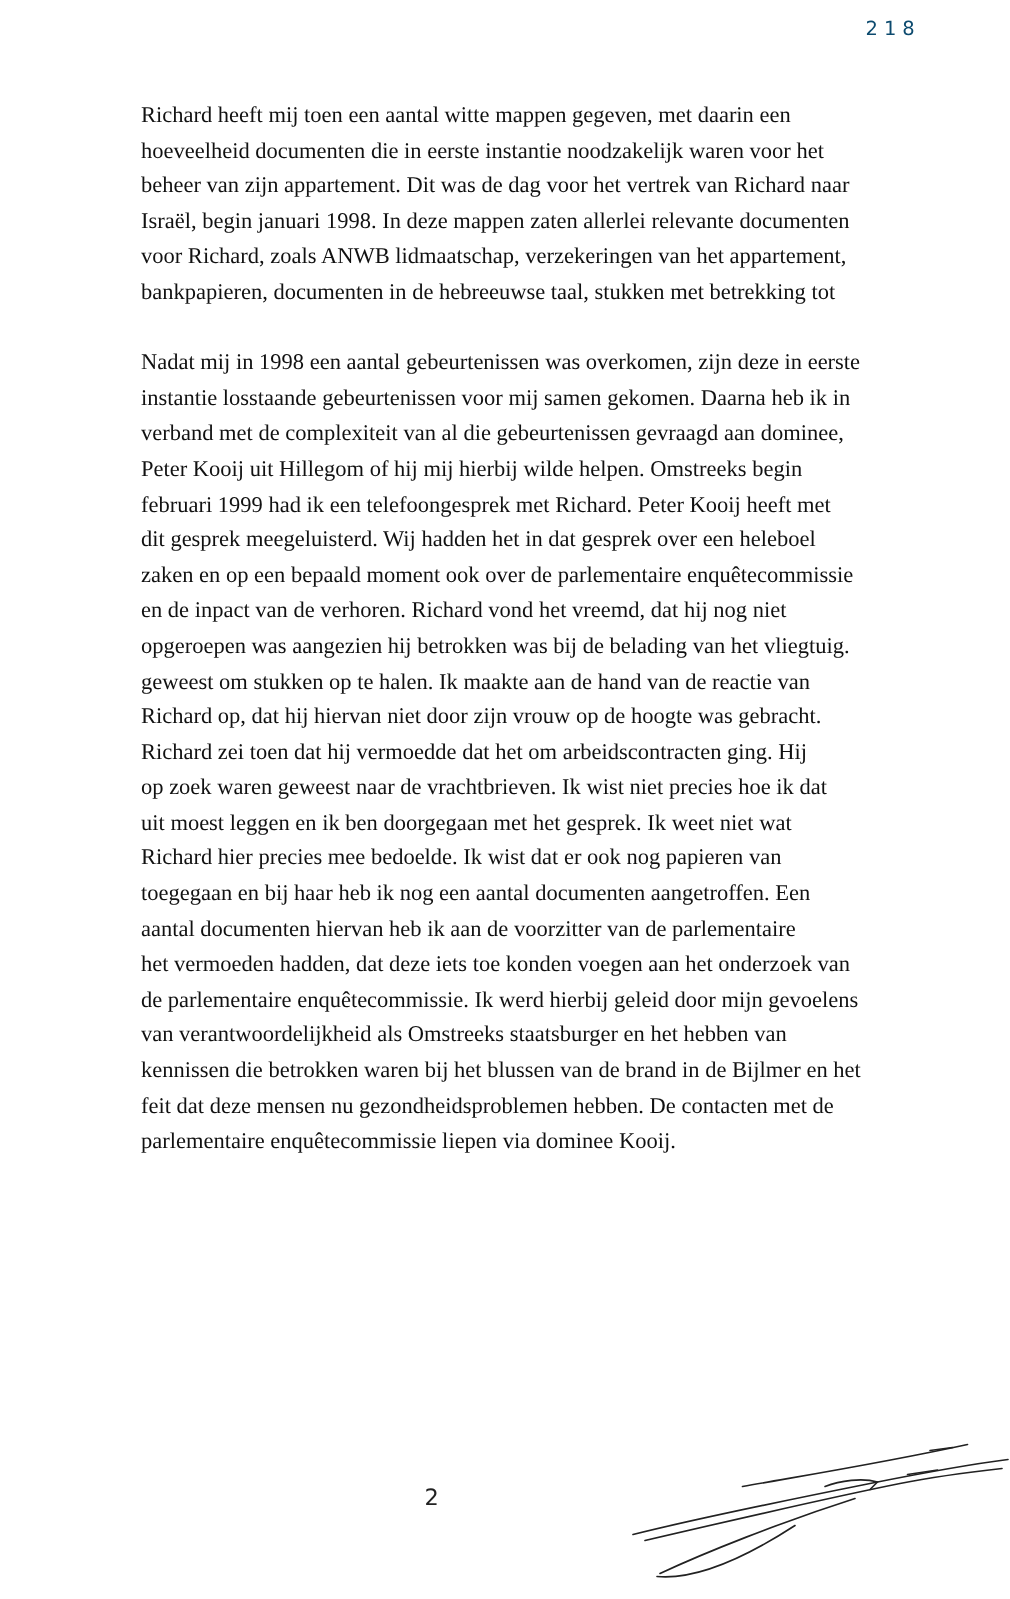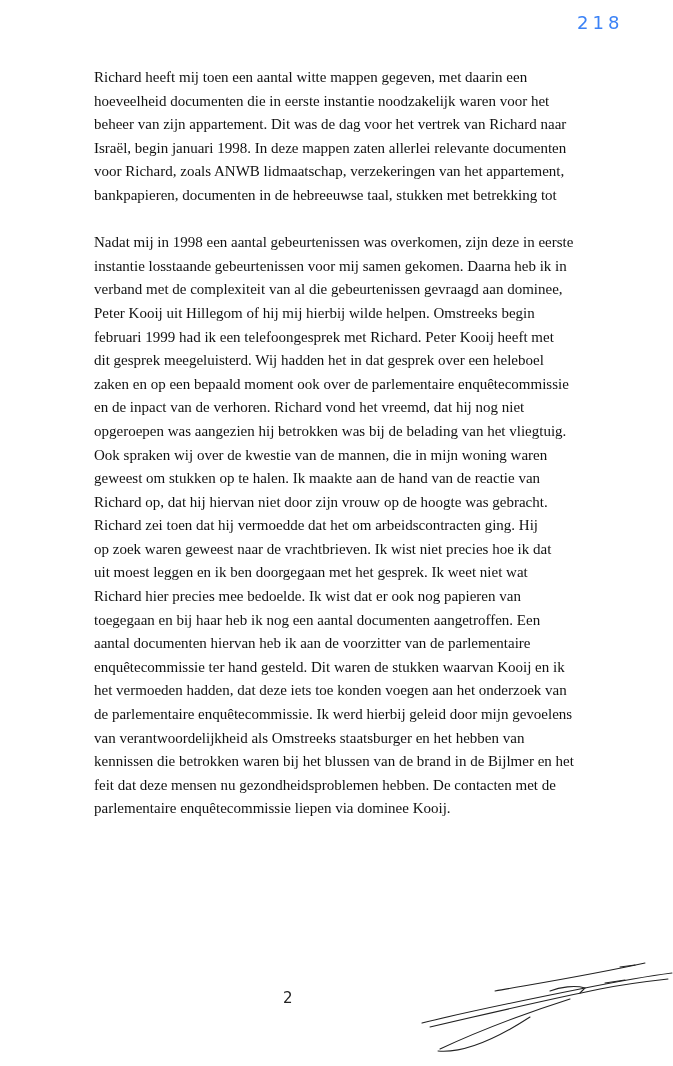--- a/index.html
+++ b/index.html
@@ -13,23 +13,23 @@
       position: relative;
       overflow: hidden;
       font-family: "Liberation Serif", serif;
       color: #111111;
     }
     .stamp-number {
       position: absolute;
       left: 577px;
       top: 12px;
       font-family: "DejaVu Sans", sans-serif;
-      font-size: 18px;
+      font-size: 13px;
       letter-spacing: 4px;
-      color: #3b82f6;
+      color: #0c4a6e;
     }
     .page {
       position: absolute;
       left: 78px;
       top: 50px;
       width: 540px;
     }
     .paragraph {
       margin: 16px;
       font-size: 15px;
@@ -75,30 +75,28 @@
   <p class="paragraph" id="para-1">
       <span class="line">Nadat mij in 1998 een aantal gebeurtenissen was overkomen, zijn deze in eerste</span>
       <span class="line">instantie losstaande gebeurtenissen voor mij samen gekomen. Daarna heb ik in</span>
       <span class="line">verband met de complexiteit van al die gebeurtenissen gevraagd aan dominee,</span>
       <span class="line">Peter Kooij uit Hillegom of hij mij hierbij wilde helpen. Omstreeks begin</span>
       <span class="line">februari 1999 had ik een telefoongesprek met Richard. Peter Kooij heeft met</span>
       <span class="line">dit gesprek meegeluisterd. Wij hadden het in dat gesprek over een heleboel</span>
       <span class="line">zaken en op een bepaald moment ook over de parlementaire enquêtecommissie</span>
       <span class="line">en de inpact van de verhoren. Richard vond het vreemd, dat hij nog niet</span>
       <span class="line">opgeroepen was aangezien hij betrokken was bij de belading van het vliegtuig.</span>
-      <span class="line">Ook spraken wij over de kwestie van de mannen, die in mijn woning waren</span>
       <span class="line">geweest om stukken op te halen. Ik maakte aan de hand van de reactie van</span>
       <span class="line">Richard op, dat hij hiervan niet door zijn vrouw op de hoogte was gebracht.</span>
       <span class="line">Richard zei toen dat hij vermoedde dat het om arbeidscontracten ging. Hij</span>
       <span class="line">op zoek waren geweest naar de vrachtbrieven. Ik wist niet precies hoe ik dat</span>
       <span class="line">uit moest leggen en ik ben doorgegaan met het gesprek. Ik weet niet wat</span>
       <span class="line">Richard hier precies mee bedoelde. Ik wist dat er ook nog papieren van</span>
       <span class="line">toegegaan en bij haar heb ik nog een aantal documenten aangetroffen. Een</span>
       <span class="line">aantal documenten hiervan heb ik aan de voorzitter van de parlementaire</span>
-      <span class="line">enquêtecommissie ter hand gesteld. Dit waren de stukken waarvan Kooij en ik</span>
       <span class="line">het vermoeden hadden, dat deze iets toe konden voegen aan het onderzoek van</span>
       <span class="line">de parlementaire enquêtecommissie. Ik werd hierbij geleid door mijn  gevoelens</span>
       <span class="line">van verantwoordelijkheid als Omstreeks staatsburger en het hebben van</span>
       <span class="line">kennissen die betrokken waren bij het blussen van de brand in de Bijlmer en het</span>
       <span class="line">feit dat deze mensen nu gezondheidsproblemen hebben. De contacten met de</span>
       <span class="line">parlementaire enquêtecommissie liepen via dominee Kooij.</span>
     </p>
 </div>
 
 <div class="page-number">2</div>

